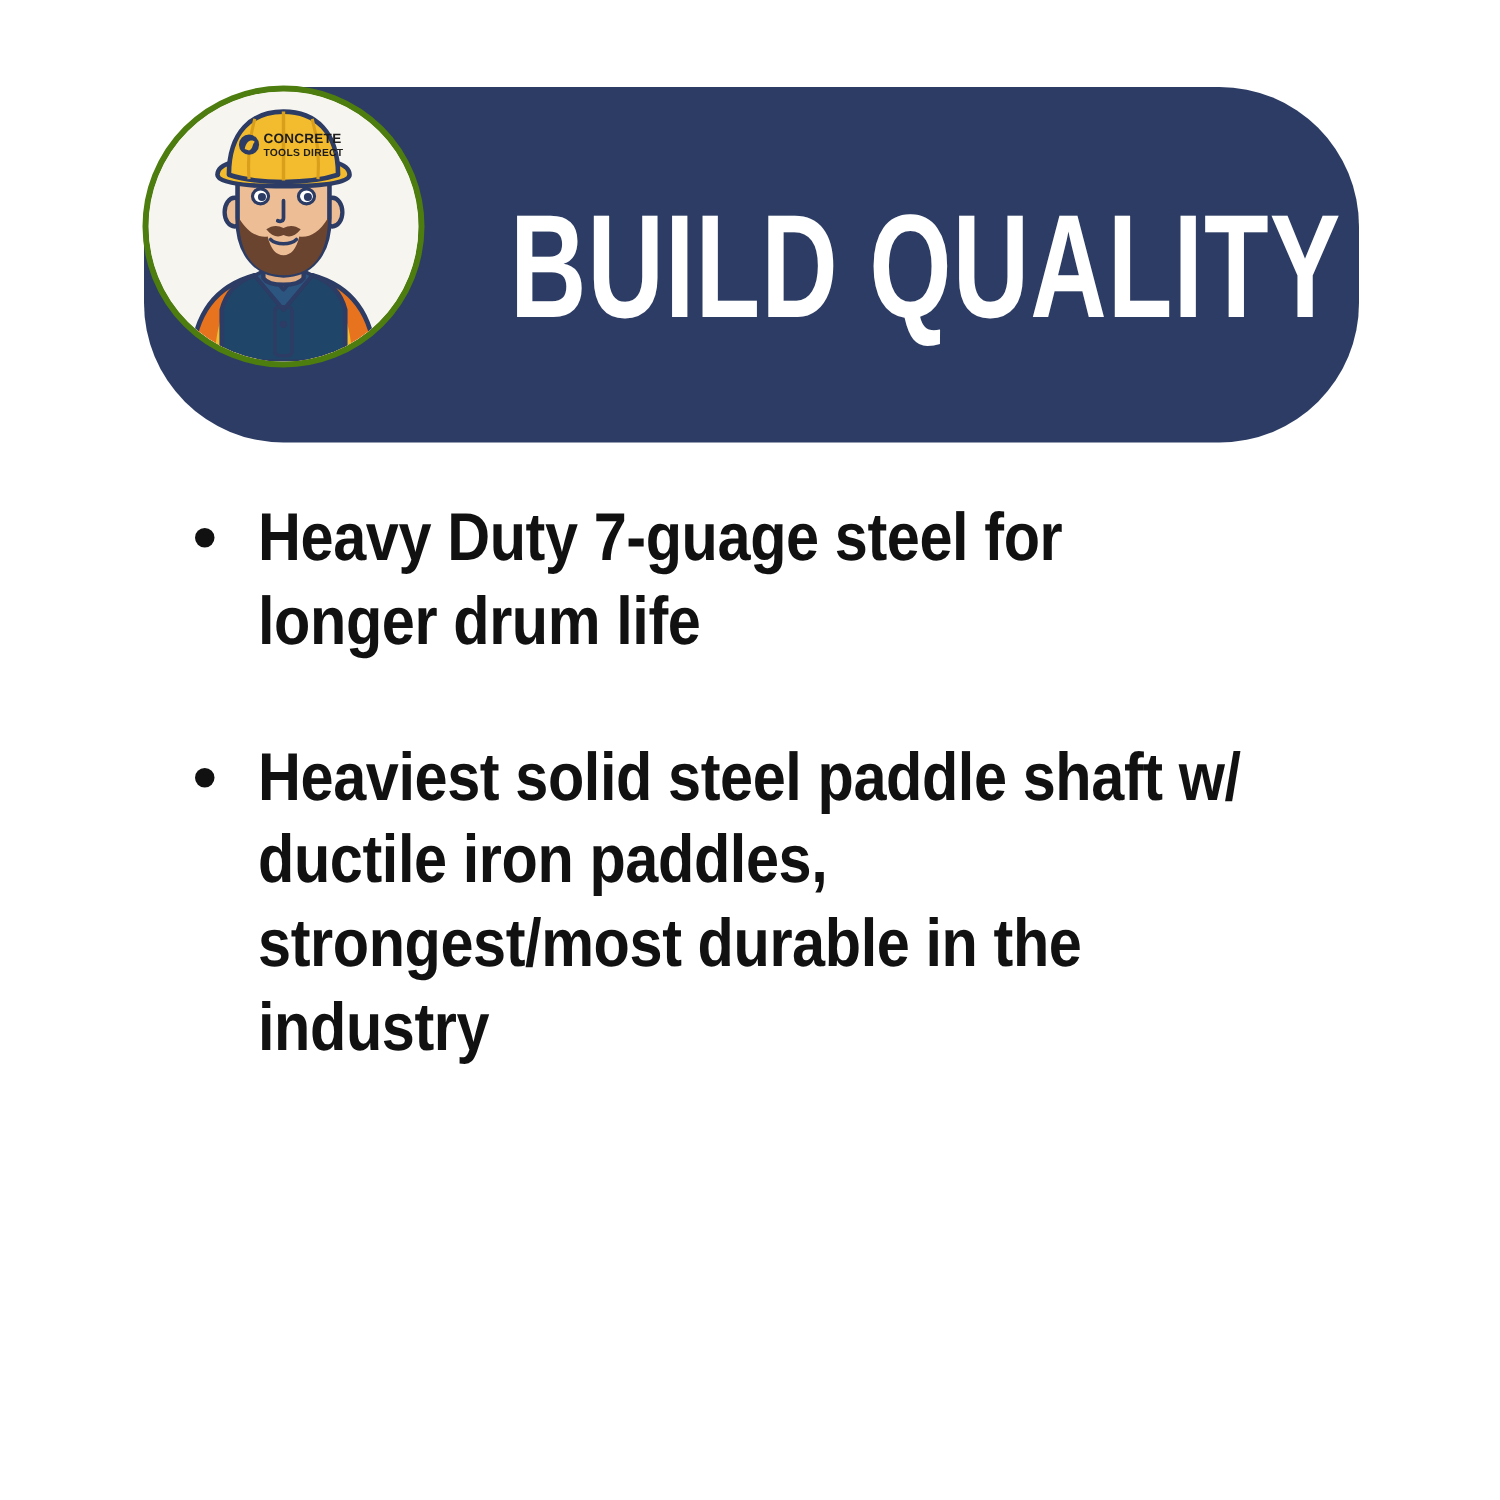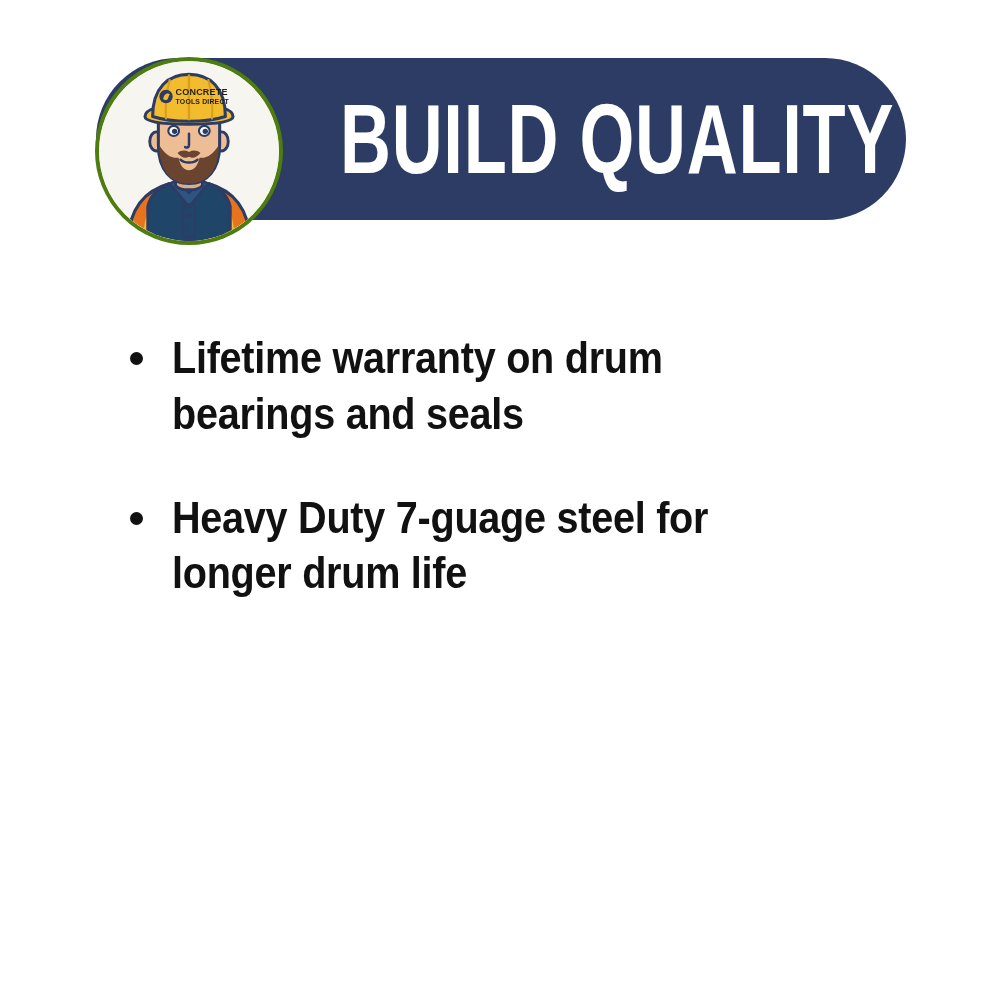--- a/index.html
+++ b/index.html
@@ -14,21 +14,21 @@
     overflow: hidden;
     position: relative;
   }
 
   
   .banner {
     position: absolute;
     left: 96px;
     top: 58px;
     width: 810px;
-    height: 162px;
+    height: 237px;
     background: #2c3c64;
     border-radius: 93px;
     display: flex;
     align-items: center;
   }
 
   .banner-title {
     position: absolute;
     left: 244px;
     top: 50%;
@@ -164,24 +164,24 @@
       <path d="M67 40 C68 34 72 33 74 35 C72 37 73 40 70 41 Z" fill="#f2bc2e"></path>
 
       <text x="80" y="36" font-family="'Liberation Sans', sans-serif" font-size="9.4" font-weight="bold" fill="#1d1d1d" letter-spacing="0.2">CONCRETE</text>
       <text x="80" y="45" font-family="'Liberation Sans', sans-serif" font-size="7.2" font-weight="bold" fill="#1d1d1d" letter-spacing="0.2">TOOLS DIRECT</text>
     </g>
   </svg>
 </div>
 
 <div class="bullets">
 
-  <div class="bullet-row">
-    <span class="bullet-dot"></span>
-    <span class="bullet-text">Lifetime warranty on drum bearings and seals</span>
-  </div>
 
   <div class="bullet-row">
     <span class="bullet-dot"></span>
     <span class="bullet-text">Heavy Duty 7-guage steel for longer drum life</span>
   </div>
 
+  <div class="bullet-row">
+    <span class="bullet-dot"></span>
+    <span class="bullet-text">Heaviest solid steel paddle shaft w/ ductile iron paddles, strongest/most durable in the industry</span>
+  </div>
 
 </div>
 
 </body></html>

